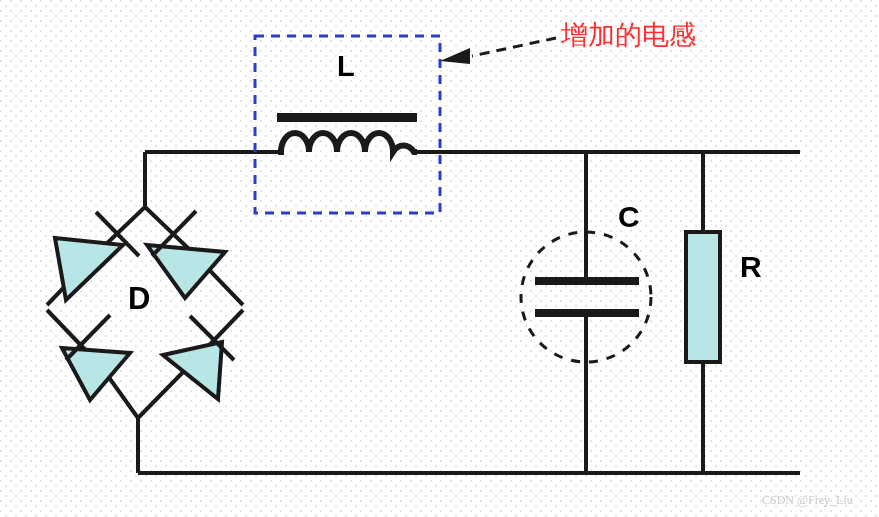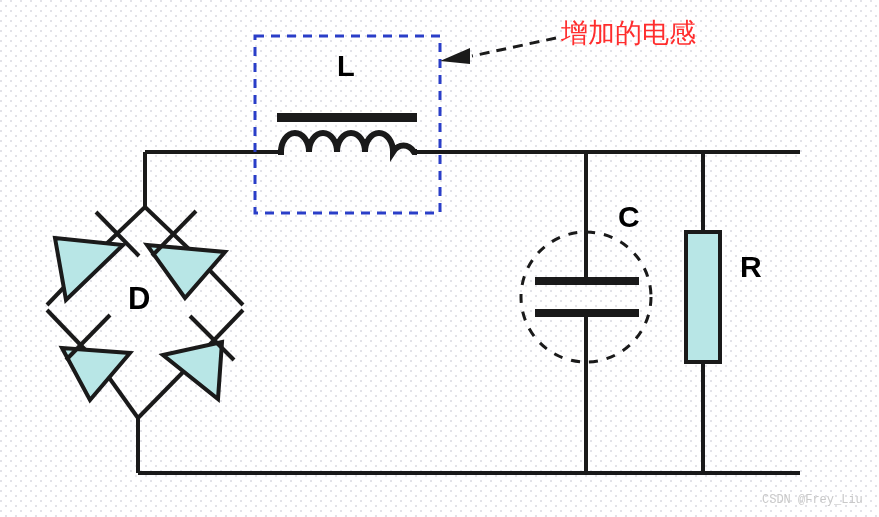--- a/index.html
+++ b/index.html
@@ -37,31 +37,31 @@
   #label-L { left: 337px; top: 52px;  font-size: 29px; }
   #label-D { left: 128px; top: 283px; font-size: 31px; }
   #label-C { left: 618px; top: 202px; font-size: 30px; }
   #label-R { left: 740px; top: 252px; font-size: 30px; }
   #annotation-text {
     position: absolute;
     left: 561px;
     top: 20px;
     font-size: 27px;
     color: #ff2d2d;
-    font-family: Liberation Mono, monospace;
+    font-family: Liberation Serif, serif;
     white-space: nowrap;
     line-height: 1.15;
   }
   #watermark {
     position: absolute;
     left: 762px;
     top: 493px;
     font-size: 12px;
     color: #c9c9c9;
-    font-family: Liberation Mono, monospace;
+    font-family: Liberation Serif, serif;
     white-space: nowrap;
   }
 </style>
 </head>
 <body>
 
 <div id="canvas">
 
   <svg id="circuit" width="879" height="517" viewBox="0 0 879 517">
 

